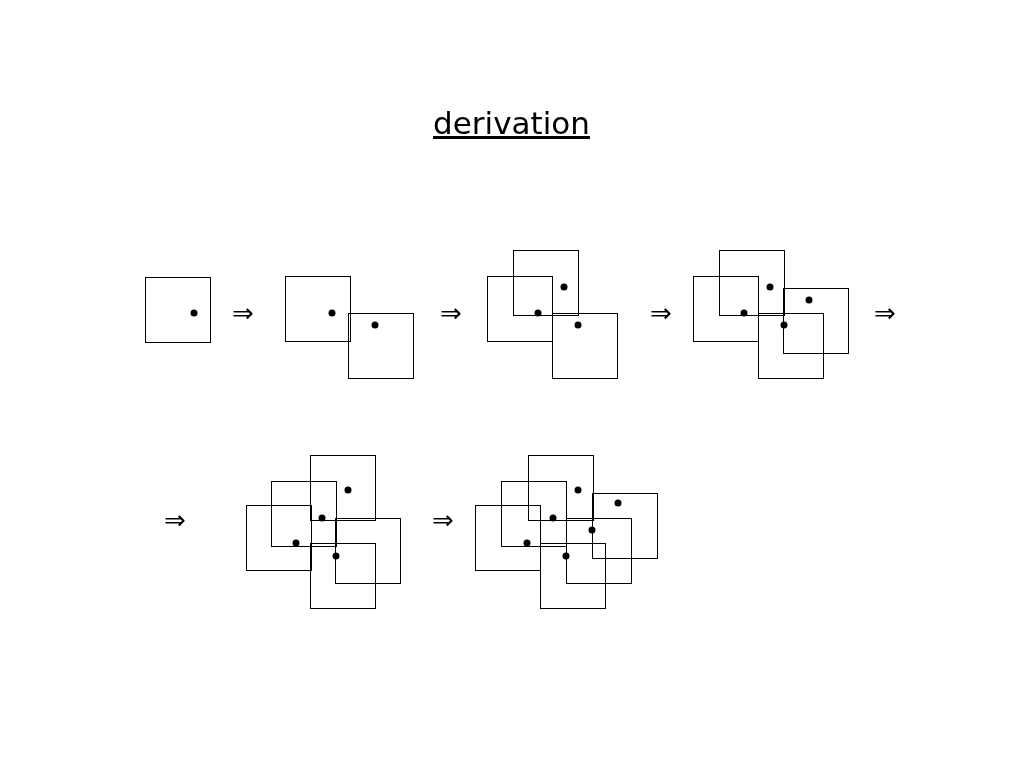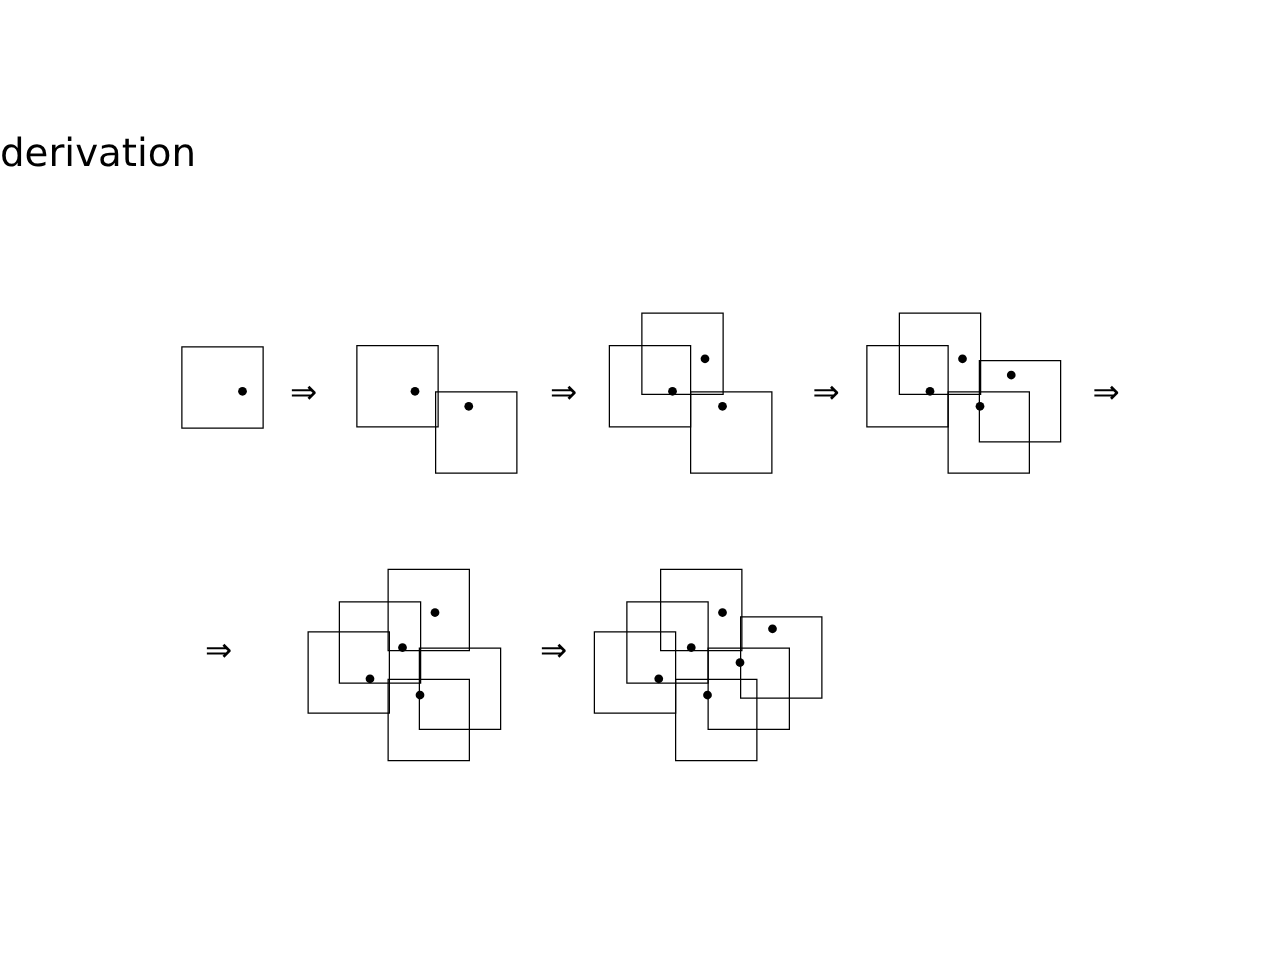--- a/index.html
+++ b/index.html
@@ -19,27 +19,28 @@
     left: 0; top: 0;
     width: 1024px;
     height: 768px;
     background: #ffffff;
   }
   #page-title {
     position: absolute;
     left: 0;
     top: 103px;
     width: 1023px;
-    text-align: left;
+    text-align: center;
     font-size: 31px;
     font-family: "DejaVu Sans", "Liberation Sans", sans-serif;
     color: #000000;
     letter-spacing: 0px;
     line-height: 40px;
     white-space: nowrap;
+    text-decoration: underline;
   }
   #diagram-canvas {
     position: absolute;
     left: 0; top: 0;
     width: 1024px;
     height: 768px;
   }
 </style>
 </head>
 <body>

